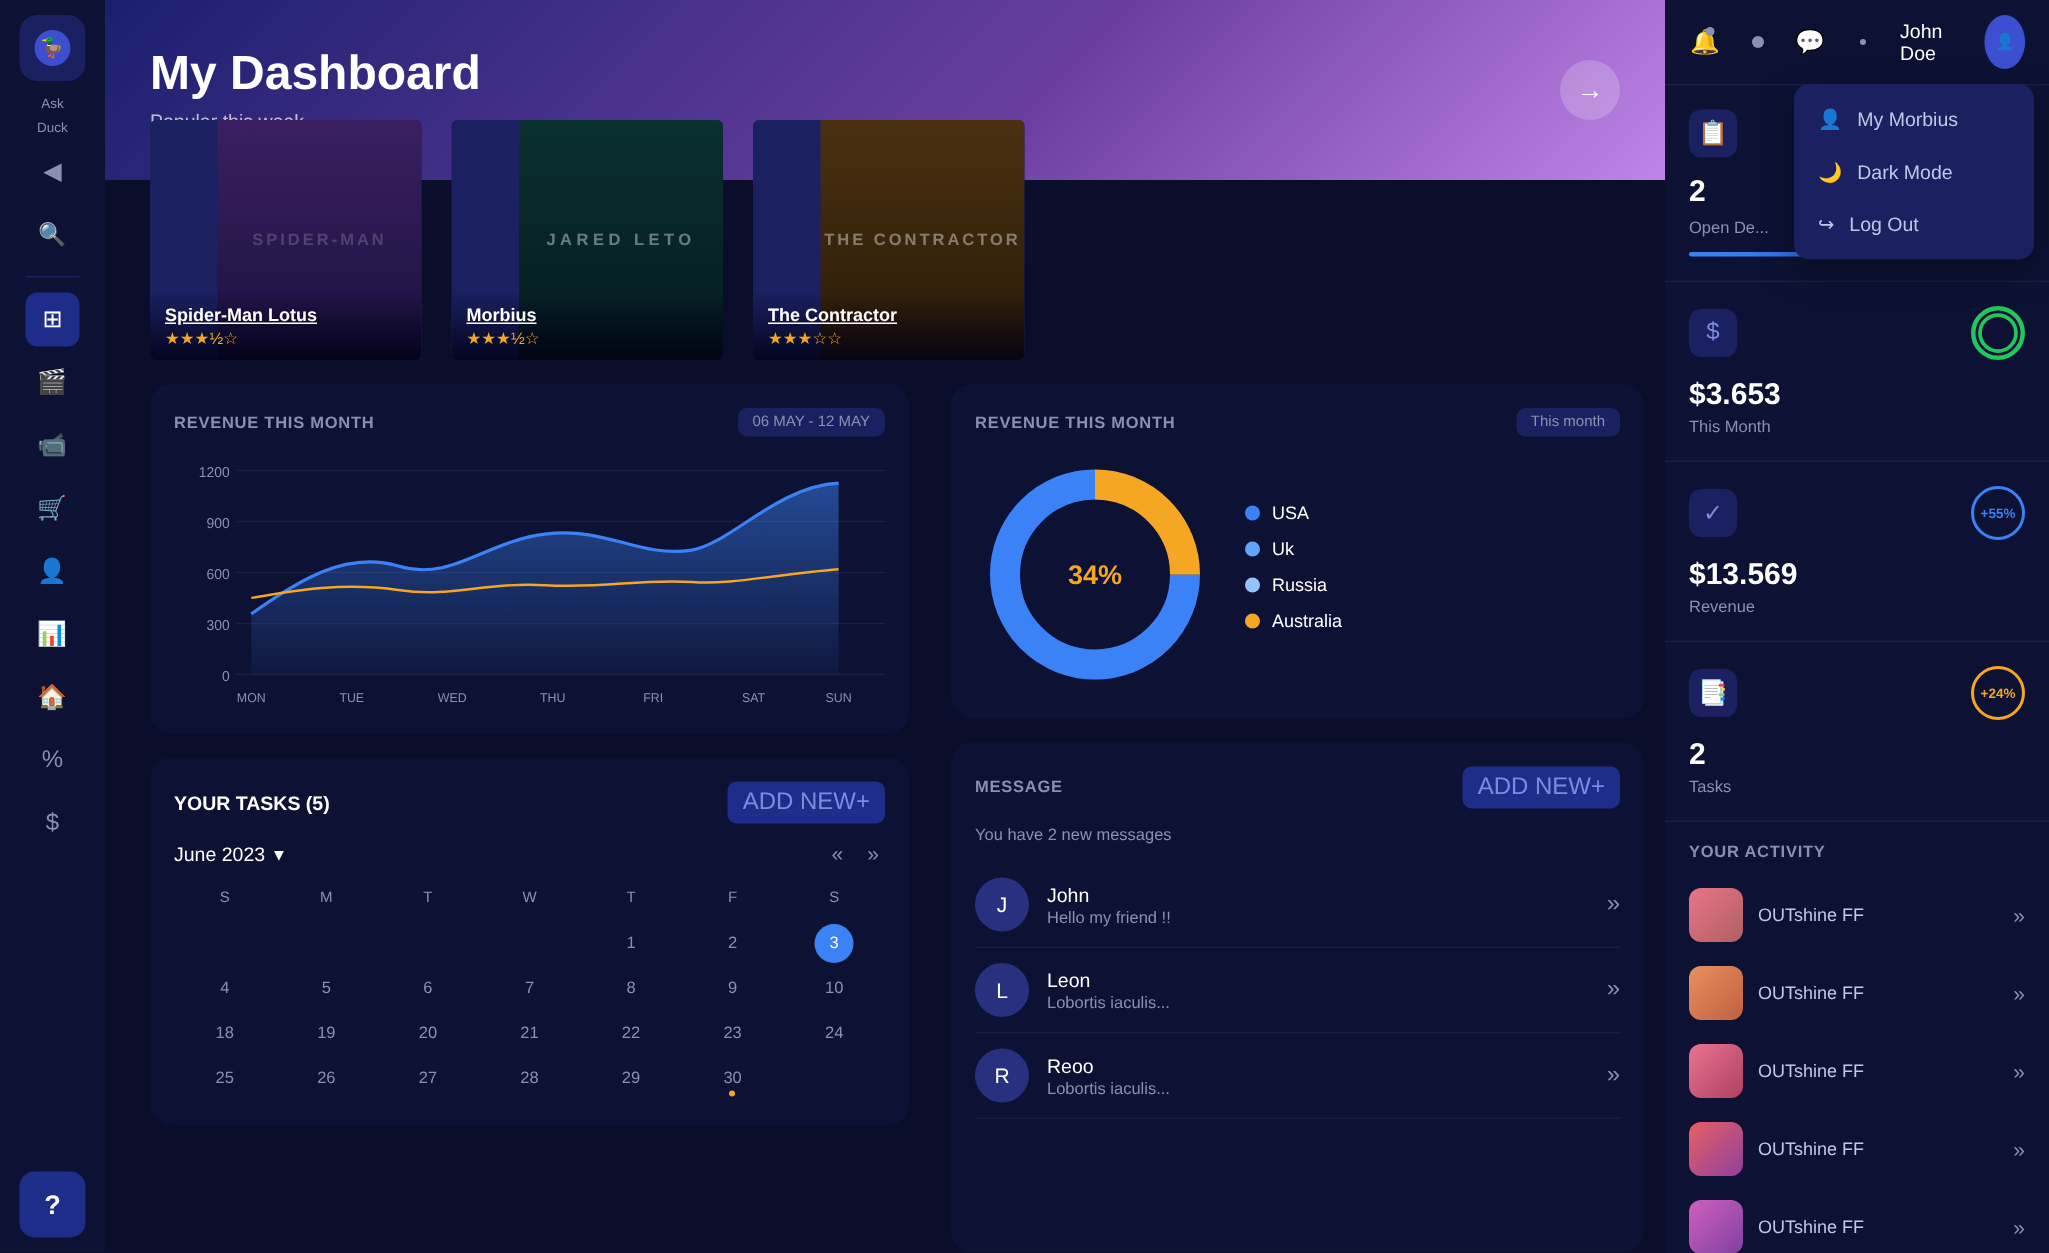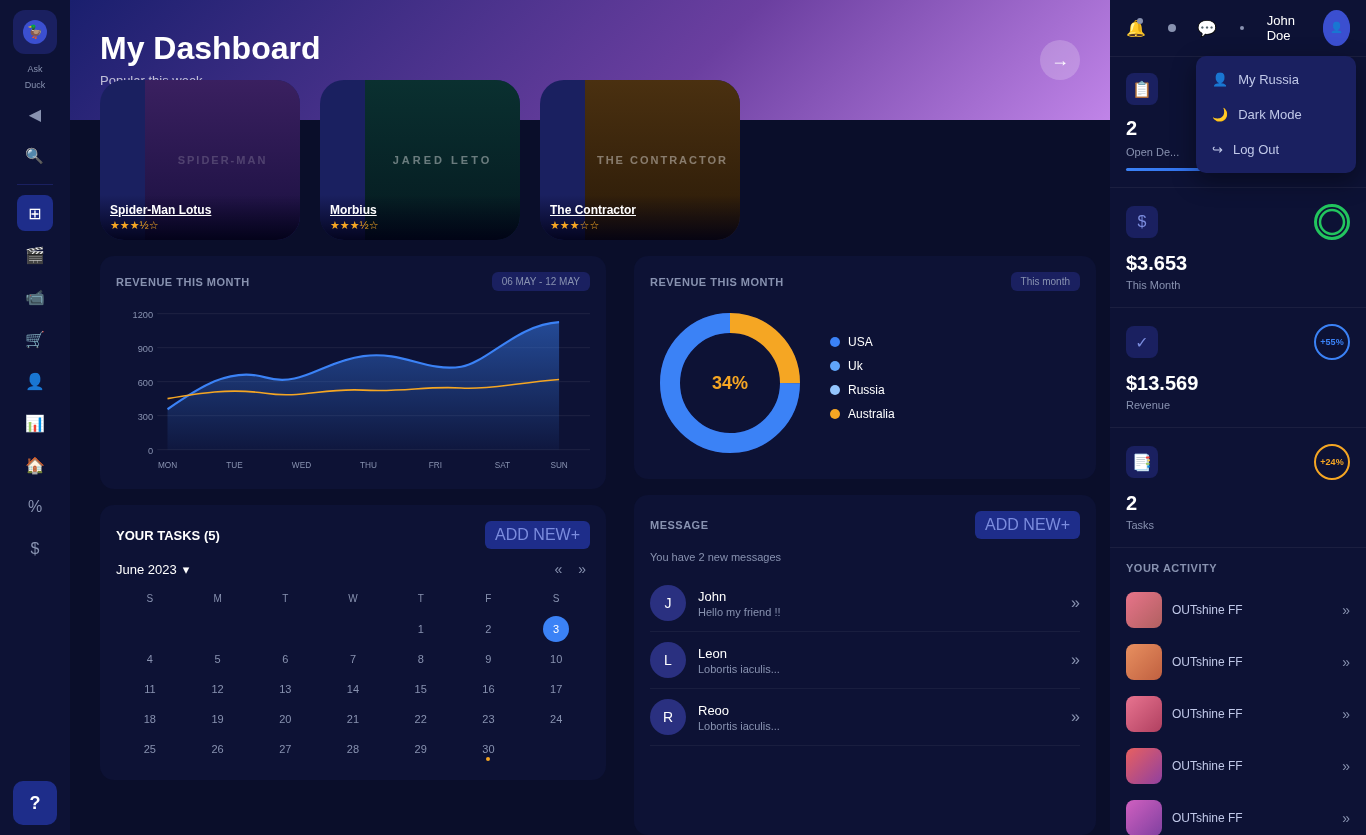--- a/index.html
+++ b/index.html
@@ -109,23 +109,23 @@
 
     
     .movies-row {
       display: flex;
       gap: 20px;
       padding: 0 30px;
       margin-top: -40px;
       flex-shrink: 0;
     }
     .movie-card {
-      width: 200px;
+      width: 181px;
       height: 160px;
-      border-radius: 24px;
+      border-radius: 4px;
       overflow: hidden;
       position: relative;
       flex-shrink: 0;
       background: #1a2060;
       padding-left: 45px;
     }
     .movie-card-bg {
       width: 100%; height: 100%;
       background-size: cover;
       background-position: center top;
@@ -661,29 +661,20 @@
           <div class="cal-row">
             <div class="cal-day">4</div>
             <div class="cal-day">5</div>
             <div class="cal-day">6</div>
             <div class="cal-day">7</div>
             <div class="cal-day">8</div>
             <div class="cal-day">9</div>
             <div class="cal-day">10</div>
           </div>
 
-          <div class="cal-row">
-            <div class="cal-day">11</div>
-            <div class="cal-day">12</div>
-            <div class="cal-day">13</div>
-            <div class="cal-day">14</div>
-            <div class="cal-day">15</div>
-            <div class="cal-day">16</div>
-            <div class="cal-day">17</div>
-          </div>
 
           <div class="cal-row">
             <div class="cal-day">18</div>
             <div class="cal-day">19</div>
             <div class="cal-day">20</div>
             <div class="cal-day">21</div>
             <div class="cal-day">22</div>
             <div class="cal-day">23</div>
             <div class="cal-day">24</div>
           </div>
@@ -797,21 +788,21 @@
         <svg width="36" height="36" viewBox="0 0 36 36">
             <circle cx="18" cy="18" r="18" fill="#3b4fd0"></circle>
             <text x="18" y="22" text-anchor="middle" fill="#fff" font-size="14">👤</text>
           </svg>
       </div>
     </div>
 
     <div class="account-dropdown">
       <div class="dropdown-item">
         <span>👤</span>
-        <span>My Russia</span>
+        <span>My Morbius</span>
       </div>
       <div class="dropdown-item">
         <span>🌙</span>
         <span>Dark Mode</span>
       </div>
       <div class="dropdown-item">
         <span>↪</span>
         <span>Log Out</span>
       </div>
     </div>

